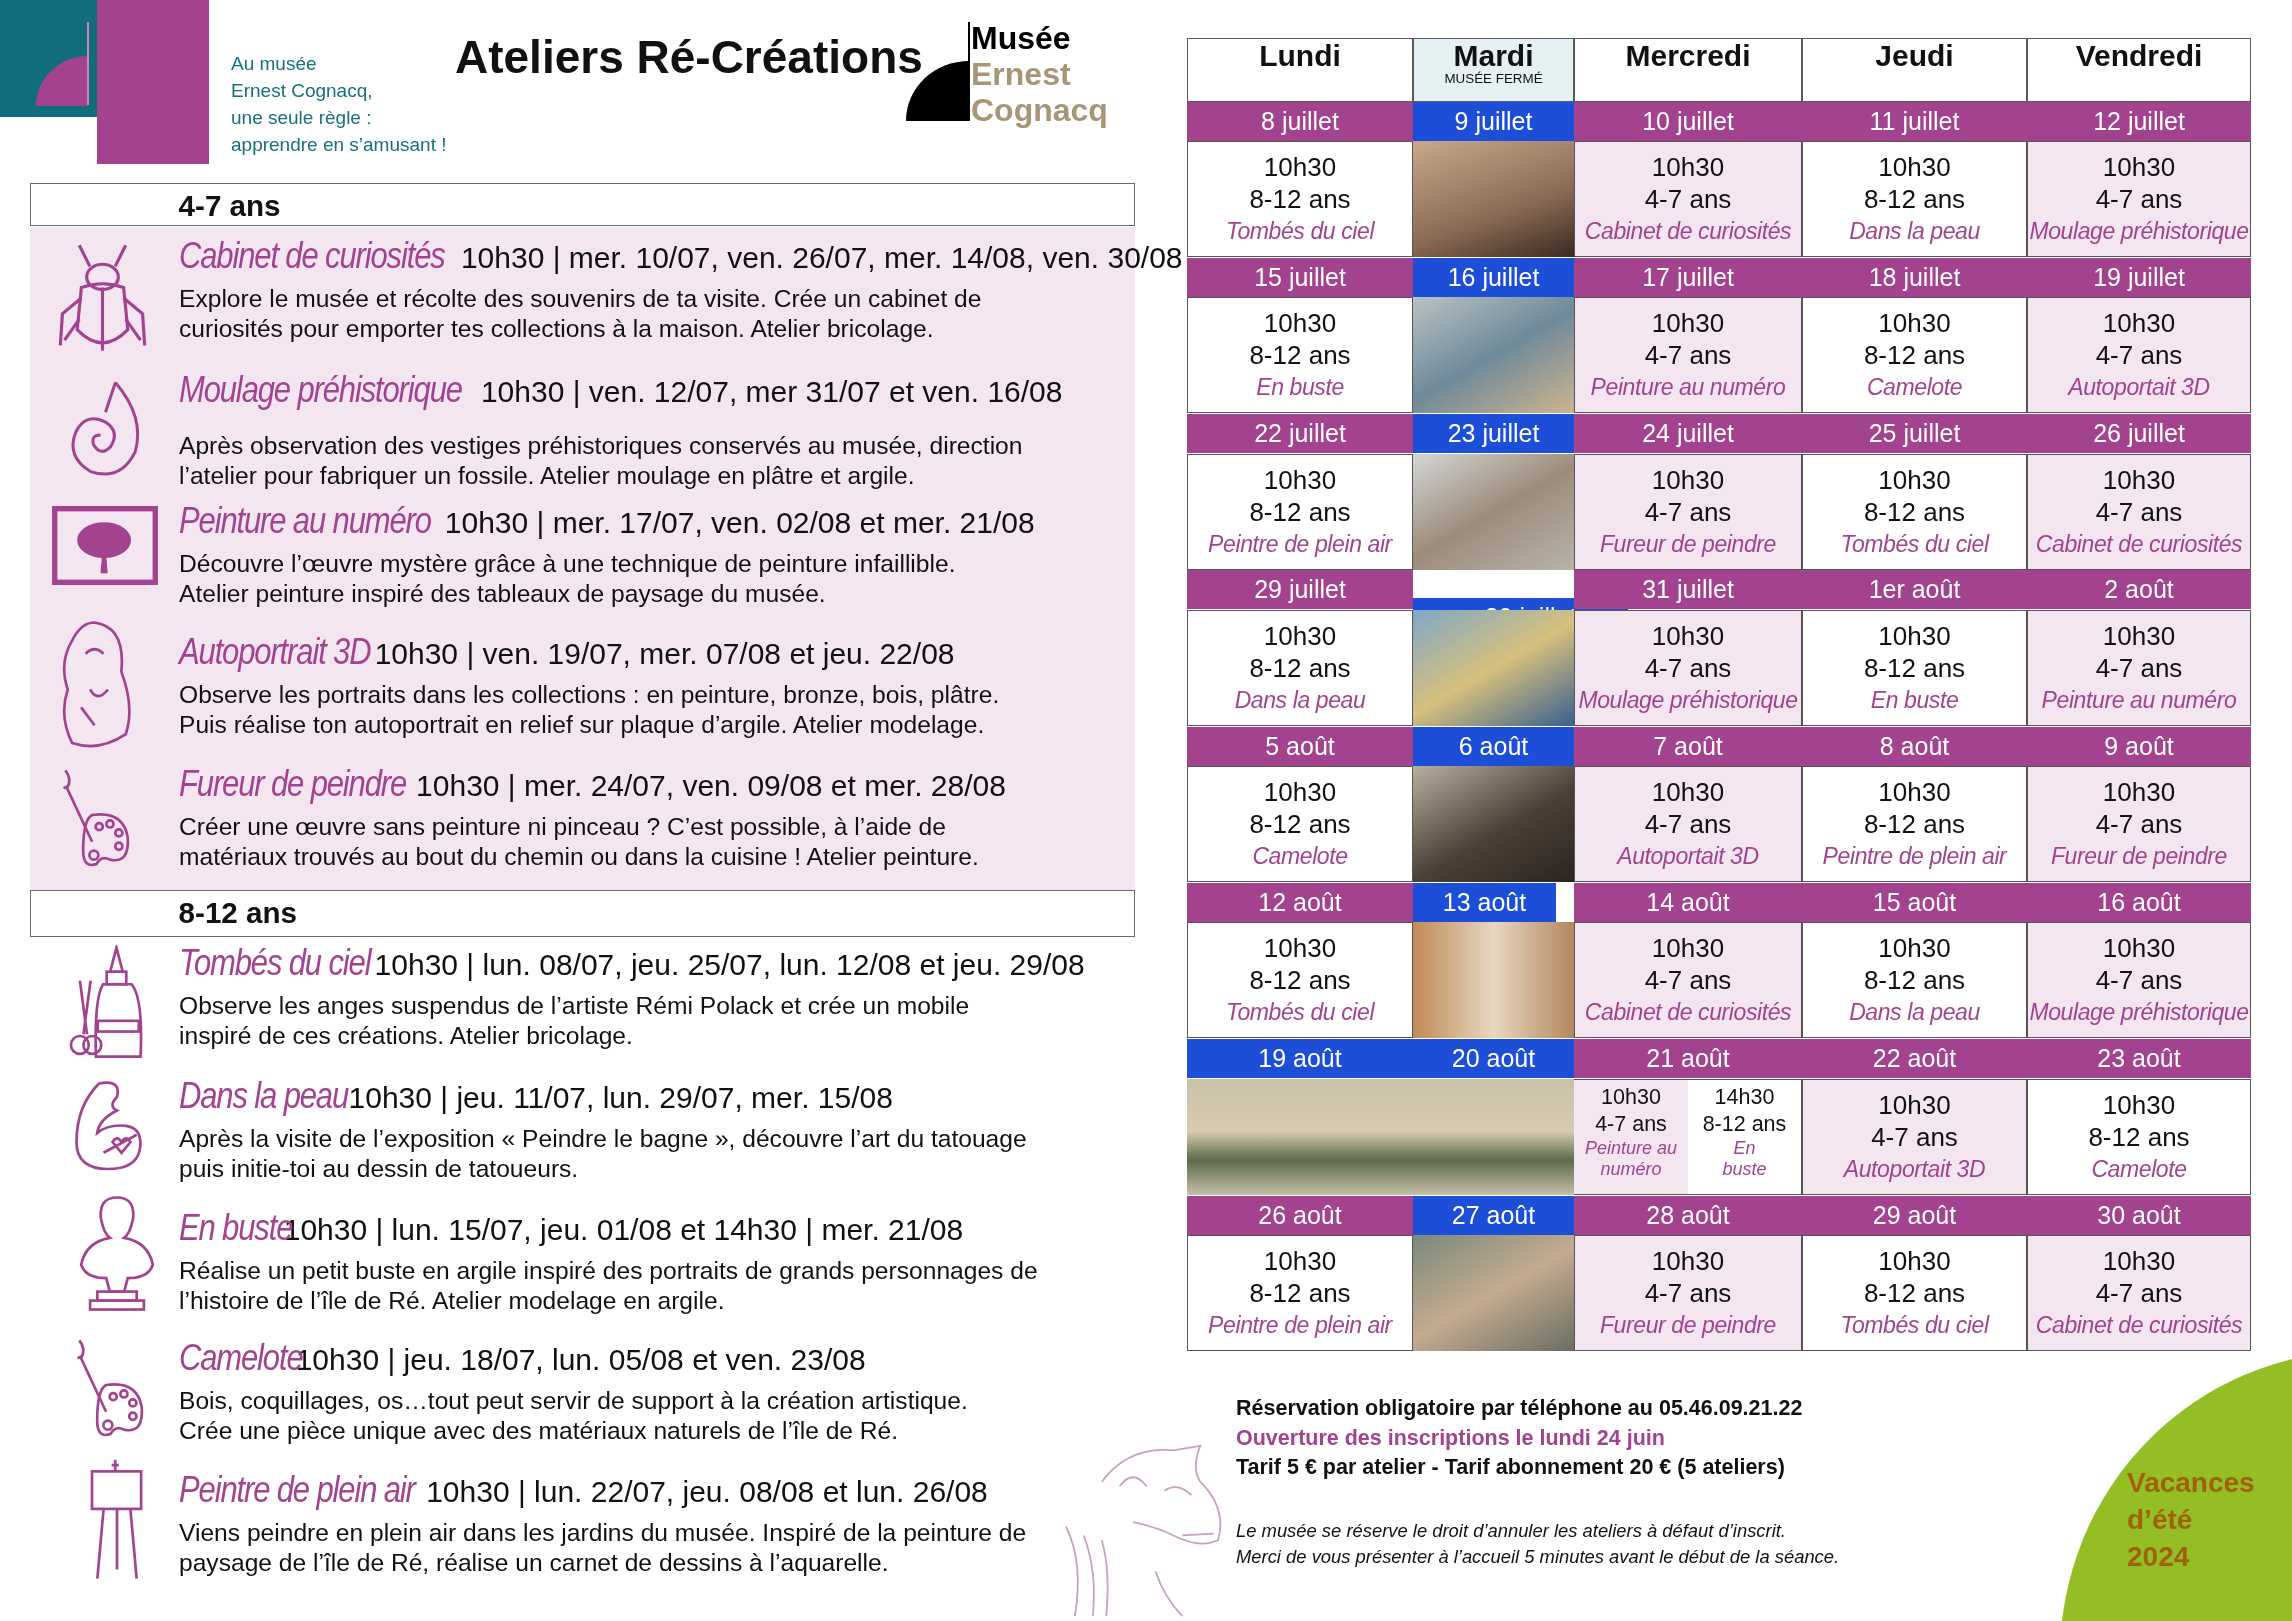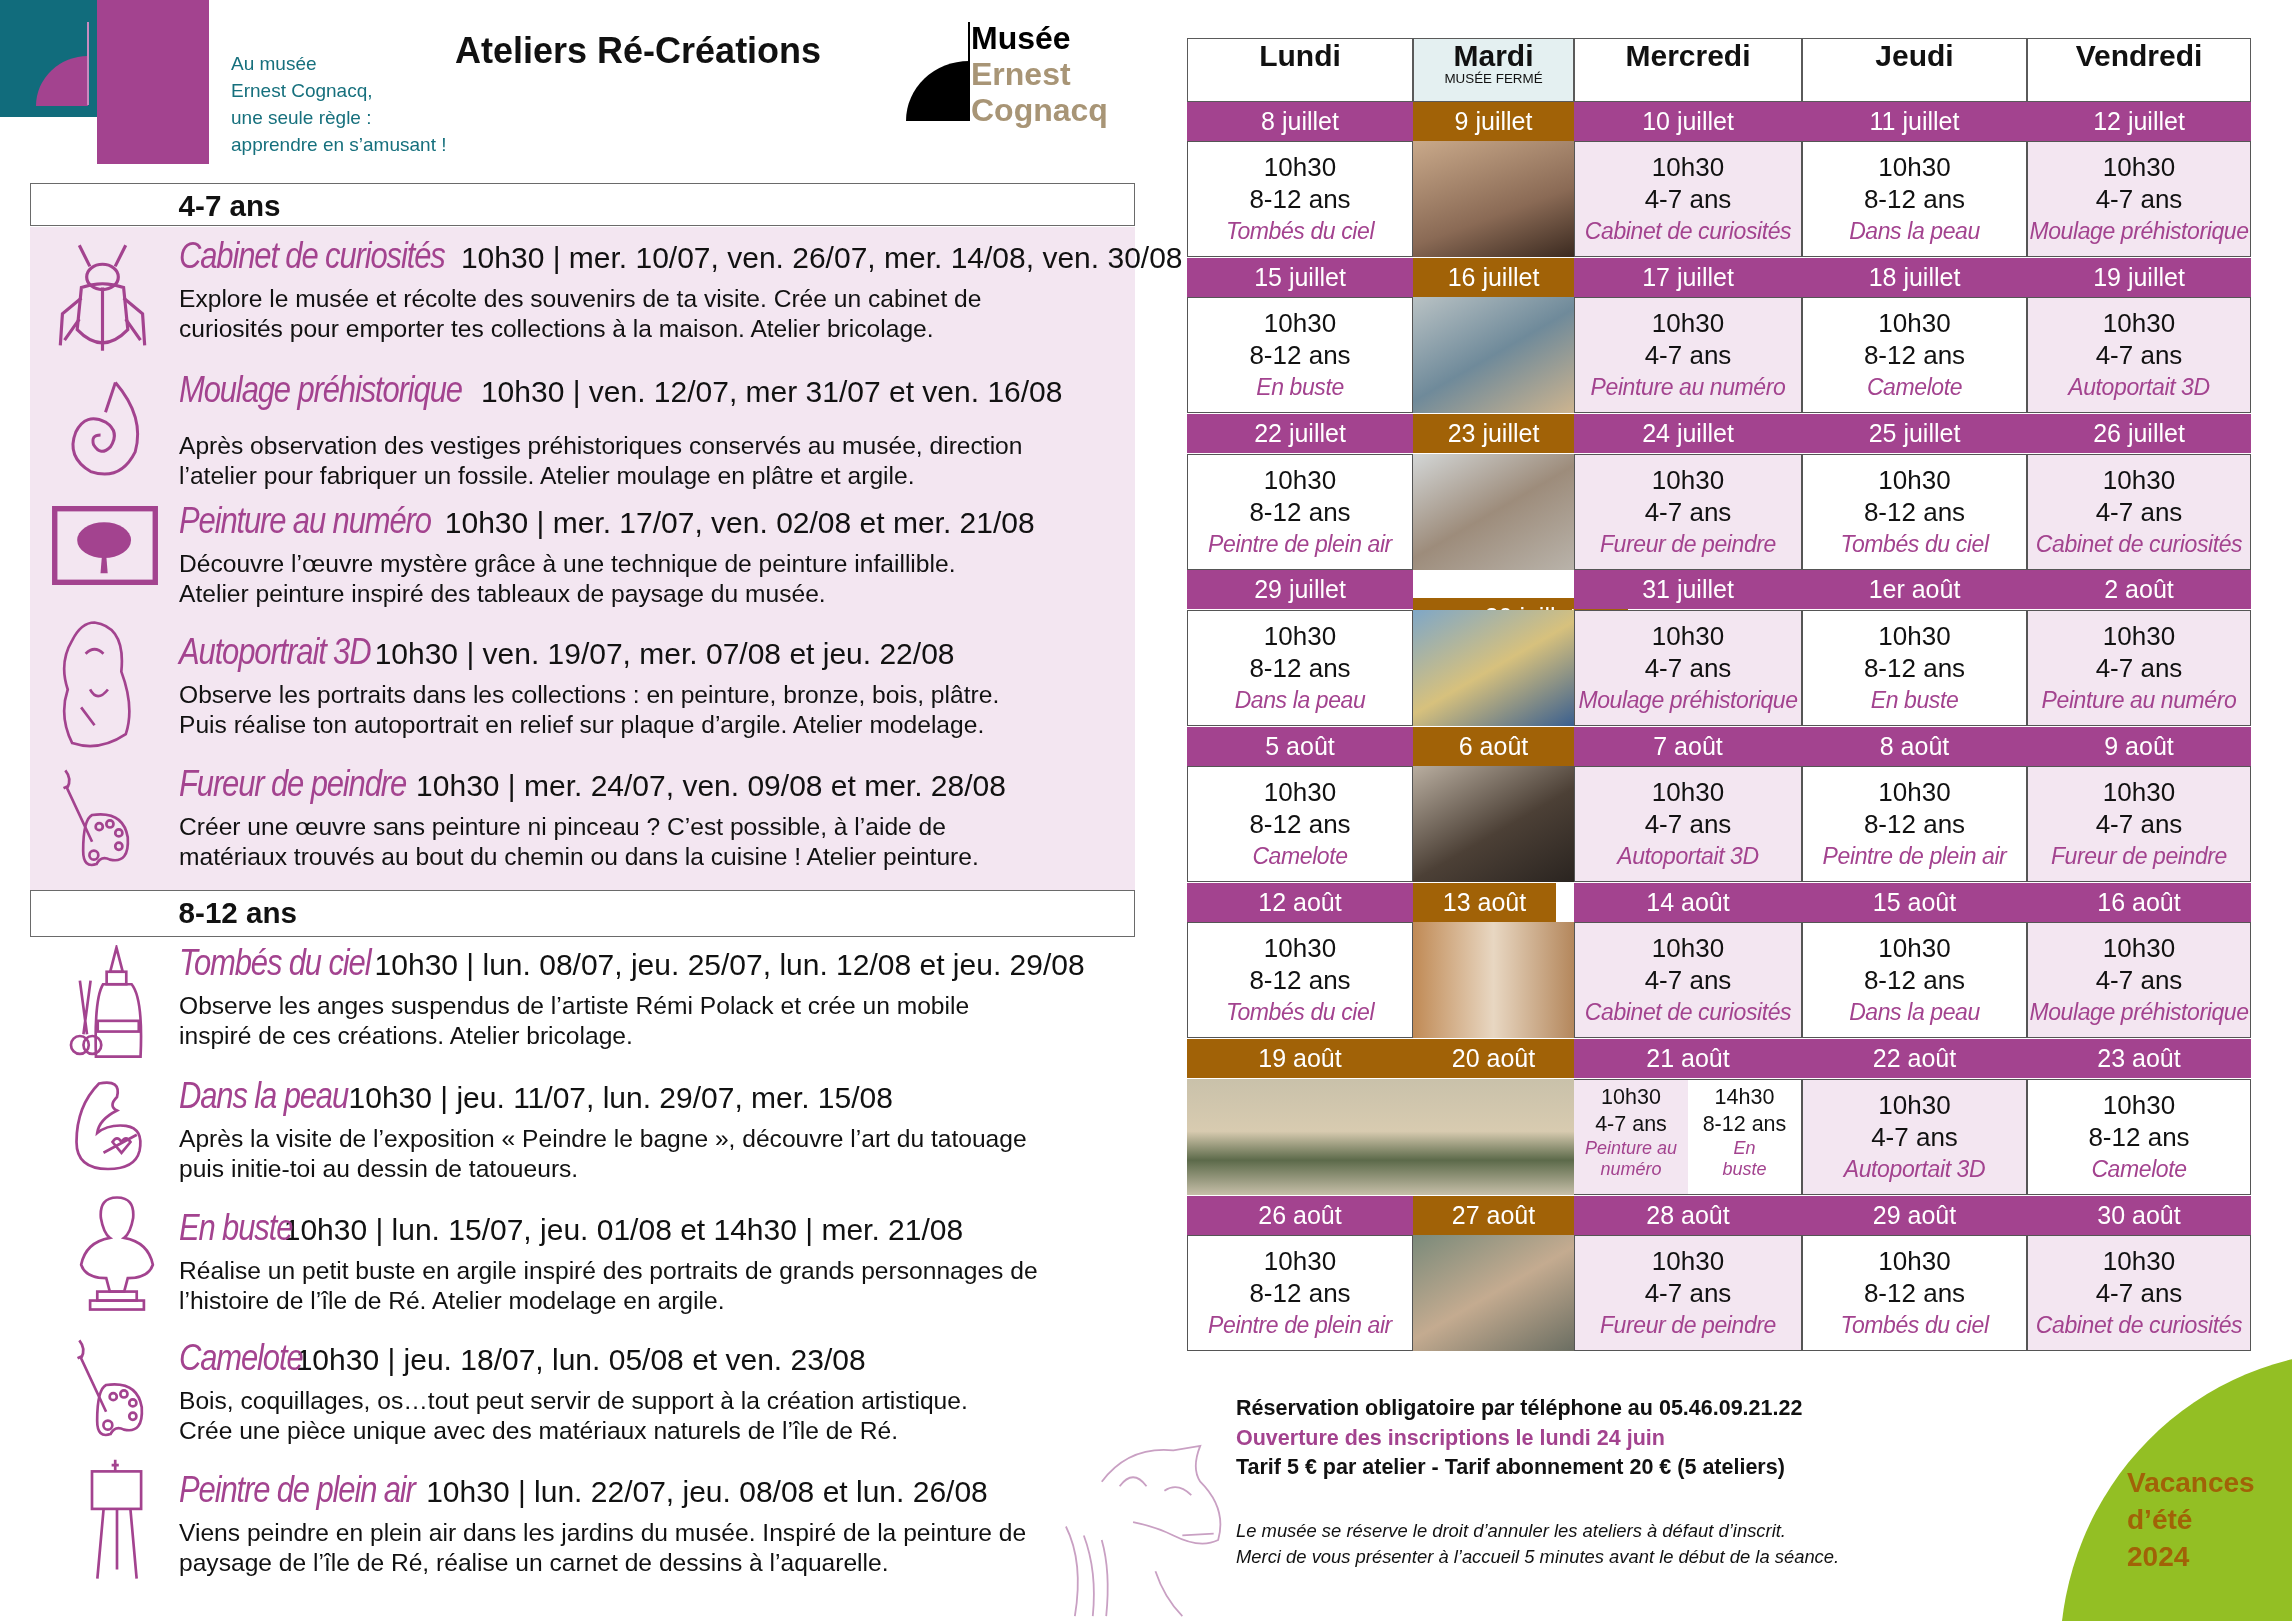--- a/index.html
+++ b/index.html
@@ -5,21 +5,21 @@
   html, body { margin:0; padding:0; }
   body { width:2293px; height:1621px; position:relative; background:#ffffff; overflow:hidden;
          font-family:"Liberation Sans", sans-serif; color:#111; }
   .abs { position:absolute; }
   
   .teal-block { left:0; top:0; width:97px; height:117px; background:#116c7c; }
   .purple-block { left:97px; top:0; width:112px; height:164px; background:#a3438f; }
   .qcircle { left:36px; top:56px; width:52px; height:50px; background:#a3438f; border-top-left-radius:52px 50px; }
   .qline { left:87px; top:22.4px; width:1.8px; height:83px; background:#c98ac0; }
   .tagline { left:231px; top:50px; color:#16707d; font-size:19px; line-height:27px; }
-  .main-title { left:455px; top:30px; font-size:36px; font-weight:bold; letter-spacing:0px; }
+  .main-title { left:455px; top:30px; font-size:46px; font-weight:bold; letter-spacing:0px; }
   
   .mlogo-quarter { left:906px; top:61px; width:63px; height:60px; background:#000; border-top-left-radius:63px 60px; }
   .mlogo-line { left:968px; top:22.4px; width:1.8px; height:99px; background:#000; }
   .mlogo-text { left:971px; top:19.7px; font-size:32px; font-weight:bold; line-height:36px; }
   .mlogo-text .m { color:#000; } .mlogo-text .e { color:#a89576; }
 
   
   .age-head { left:29.6px; width:1105px; height:43px; border:1.8px solid #6a6a6a; background:#fff; box-sizing:border-box; }
   .age-head span { position:absolute; left:148px; top:5.4px; font-size:29.6px; font-weight:bold; }
   .pink-panel { left:29.6px; top:227px; width:1105px; height:663px; background:#f3e6f1; }
@@ -33,21 +33,21 @@
   .icon { position:absolute; width:107px; height:116px; }
   .icon svg { width:100%; height:100%; }
 
   
   .grid { left:1187px; top:38px; width:1064px; }
   .cal-head { position:absolute; top:0; height:64px; border:1.8px solid #5a5a5a; box-sizing:border-box; text-align:center; font-weight:bold; font-size:30px; background:#fff; }
   .cal-head.closed { background:#e4f0f1; }
   .cal-head .sub { font-size:13.4px; font-weight:normal; display:block; margin-top:-1.8px; }
   .daterow { position:absolute; height:39px; color:#fff; font-size:25px; text-align:center; line-height:39px; }
   .daterow.purple { background:#a3438f; }
-  .daterow.teal { background:#a16207; }
+  .daterow.teal { background:#1d4ed8; }
   .cell { position:absolute; border:1.3px solid #555; box-sizing:border-box; text-align:center; font-size:26px; line-height:32px; padding-top:9px; background:#fff; }
   .cell.pink { background:#f3e6f1; }
   .cell .title { color:#a3438f; font-style:italic; font-size:23px; letter-spacing:-0.4px; white-space:nowrap; }
   .photo { position:absolute; box-sizing:border-box; }
   .half { position:absolute; text-align:center; font-size:21.5px; line-height:27px; box-sizing:border-box; padding-top:3.6px; }
   .half .title { color:#a3438f; font-style:italic; font-size:18px; line-height:21.5px; }
 
   .info { left:1236px; top:1394px; font-size:21.5px; line-height:29.6px; font-weight:bold; }
   .info .hl { color:#a3438f; }
   .note { left:1236px; top:1518px; font-size:18.4px; line-height:26px; font-style:italic; }

